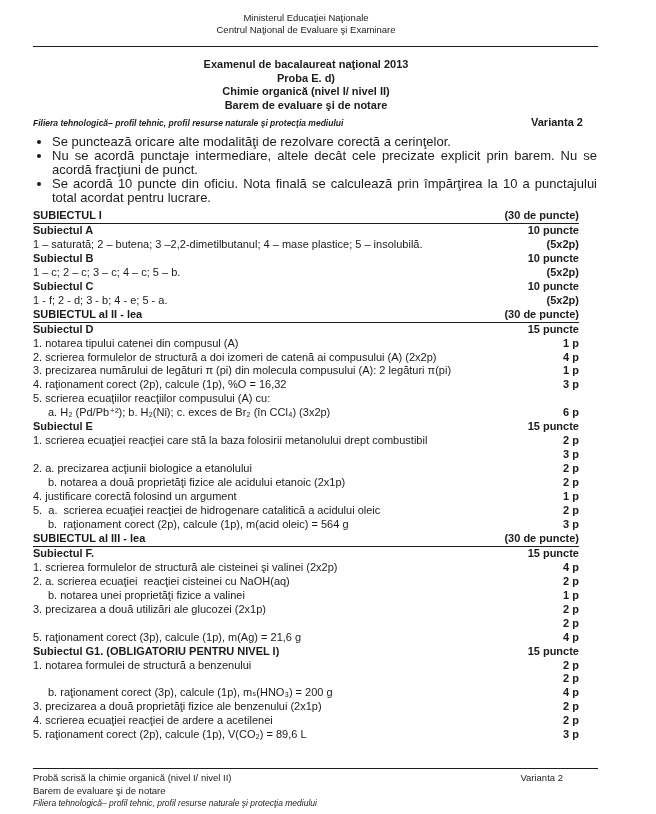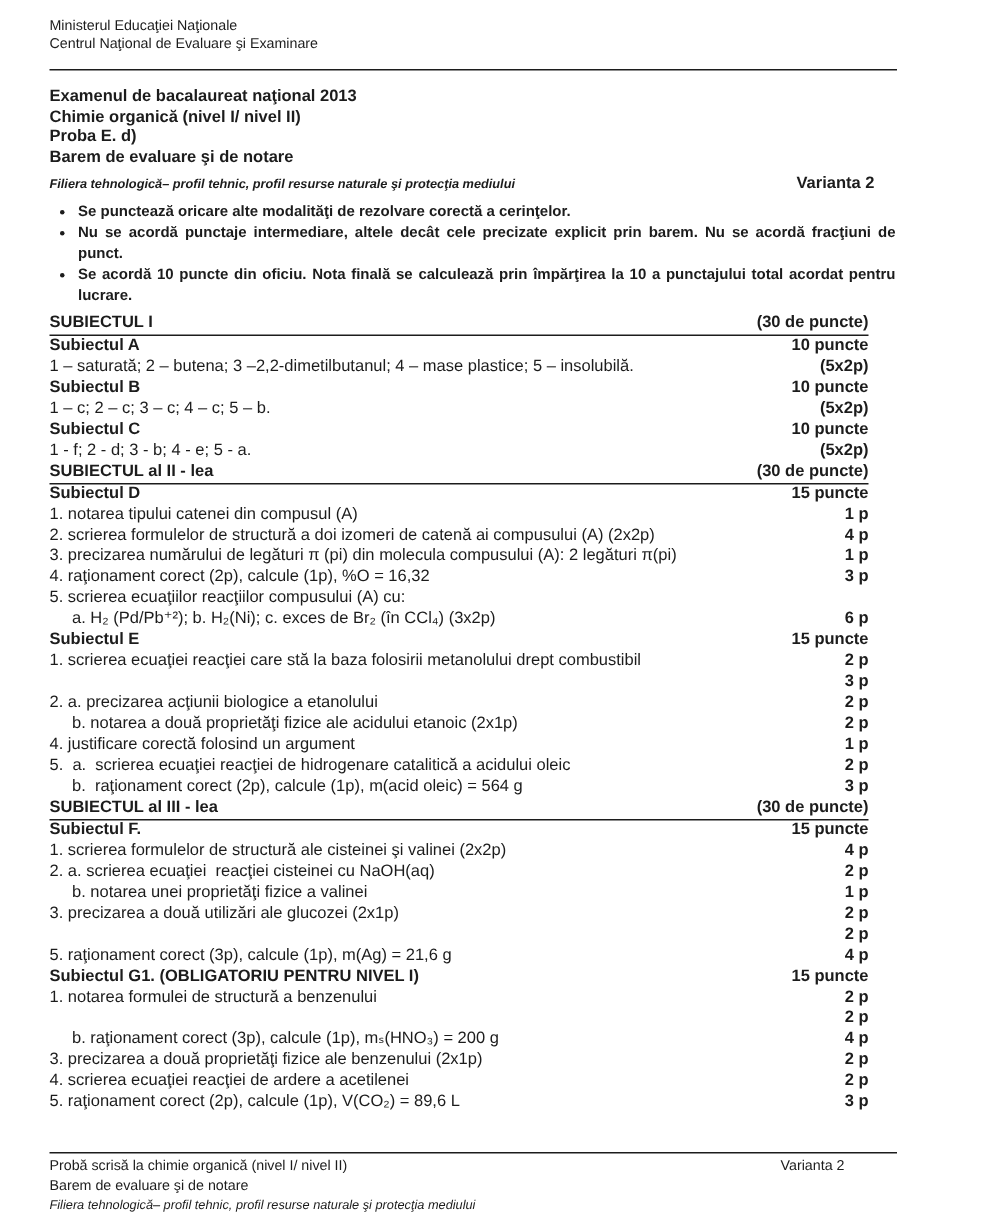--- a/index.html
+++ b/index.html
@@ -1,31 +1,31 @@
 <!DOCTYPE html>
 <html><head>
 <meta charset="utf-8">
 <style>
   html,body{margin:0;padding:0;background:#ffffff;}
   .page{
     position:relative;width:656px;height:814px;background:#ffffff;
     font-family:"Liberation Sans","DejaVu Sans",sans-serif;
     color:#1c1c1c;overflow:hidden;
   }
-  .centered{text-align:left;}
+  .centered{text-align:center;}
   .top-header{position:absolute;top:12px;left:33px;width:546px;font-size:9.5px;line-height:12px;}
   .rule{position:absolute;left:33px;width:565px;border-bottom:1.5px solid #1c1c1c;height:0;}
   .rule-top{top:46px;}
   .rule-bottom{top:768px;}
   .title-block{position:absolute;top:58px;left:33px;width:546px;font-size:11px;font-weight:bold;line-height:13.5px;}
   .meta-row{position:absolute;top:116px;left:33px;width:550px;display:flex;justify-content:space-between;align-items:baseline;}
   .filiera{font-size:8.5px;font-style:italic;font-weight:bold;}
   .varianta{font-size:11px;font-weight:bold;white-space:nowrap;}
   .instructions{position:absolute;top:135px;left:33px;width:545px;margin:0;padding:0 0 0 19px;
-    font-size:10px;font-weight:bold;line-height:14px;text-align:justify;}
+    font-size:13px;font-weight:normal;line-height:14px;text-align:justify;}
   .instructions li{margin:0;padding:0;}
   .rubric{position:absolute;top:209px;left:33px;width:546px;font-size:11px;line-height:13.95px;}
   .row{display:flex;align-items:flex-start;gap:47px;}
   .rt{white-space:pre-wrap;}
   .rp{font-weight:bold;white-space:nowrap;margin-left:auto;padding-left:8px;}
   .row-major{font-weight:bold;border-bottom:1.5px solid #1c1c1c;}
   .row-subhead{font-weight:bold;}
   .row.indent .rt{padding-left:15px;}
   .footer{position:absolute;top:771px;left:33px;width:530px;font-size:9.5px;line-height:13px;}
   .footer-row{display:flex;justify-content:space-between;align-items:center;}
@@ -38,22 +38,22 @@
 
   <div class="top-header centered">
     <div>Ministerul Educaţiei Naţionale</div>
     <div>Centrul Naţional de Evaluare şi Examinare</div>
   </div>
 
   <div class="rule rule-top"></div>
 
   <div class="title-block centered">
     <div>Examenul de bacalaureat naţional 2013</div>
+    <div>Proba E. d)</div>
     <div>Chimie organică (nivel I/ nivel II)</div>
-    <div>Proba E. d)</div>
     <div>Barem de evaluare şi de notare</div>
   </div>
 
   <div class="meta-row">
     <span class="filiera">Filiera tehnologică– profil tehnic, profil resurse naturale şi protecţia mediului</span>
     <span class="varianta">Varianta 2</span>
   </div>
 
   <ul class="instructions">
       <li>Se punctează oricare alte modalităţi de rezolvare corectă a cerinţelor.</li>

